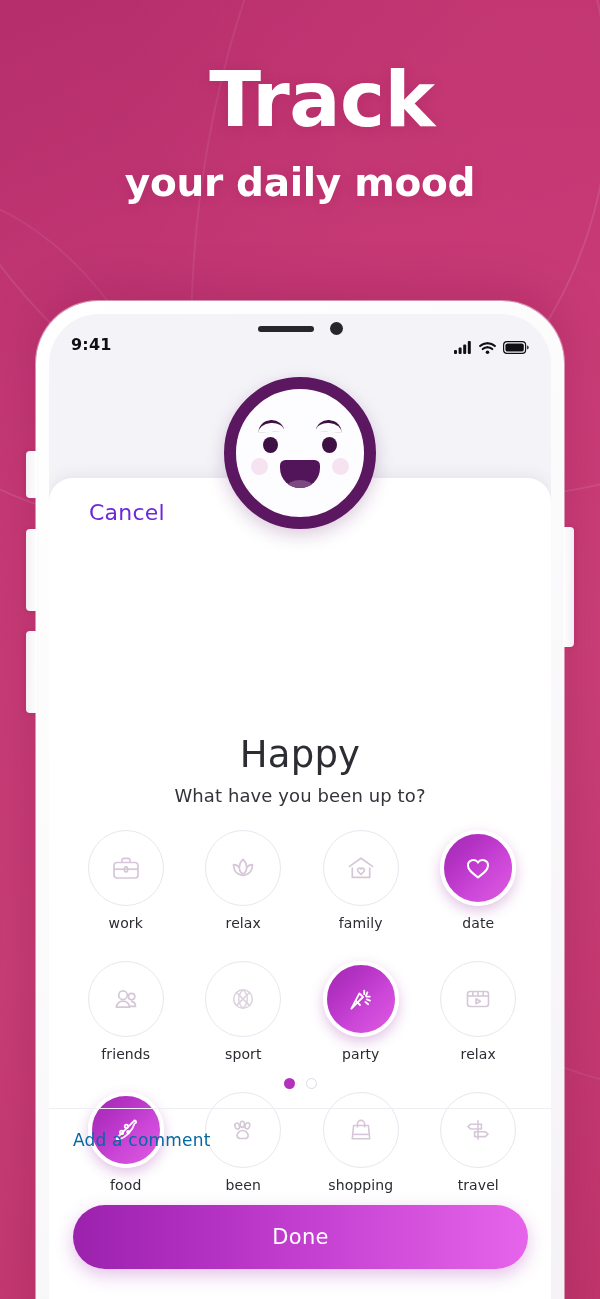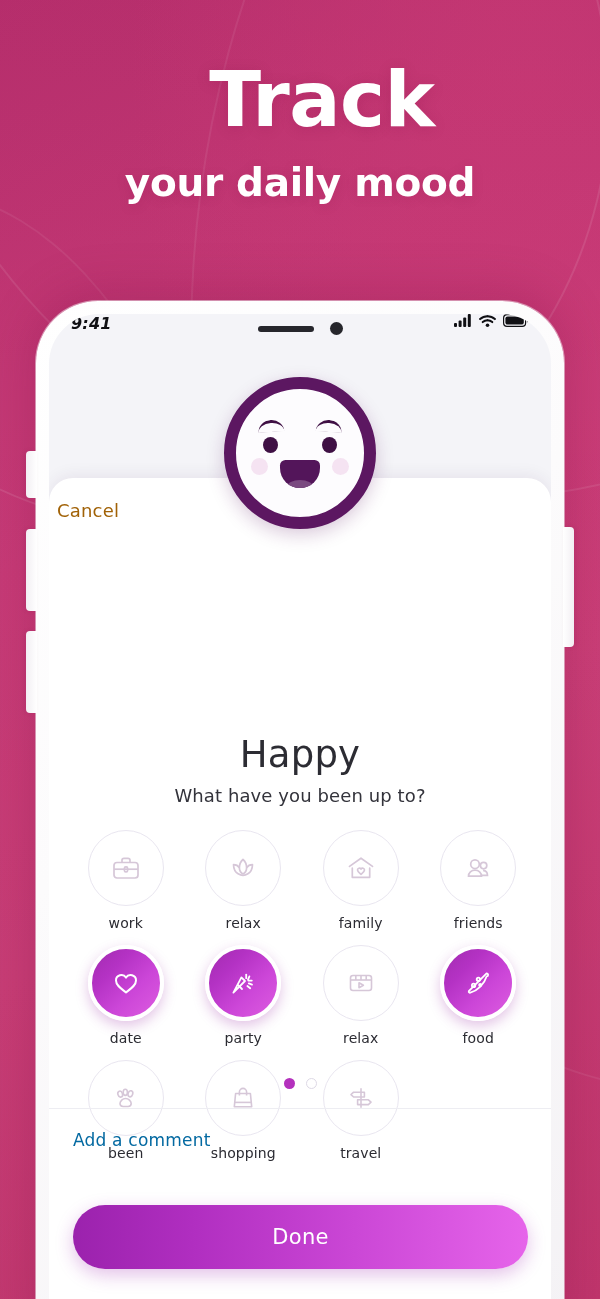--- a/index.html
+++ b/index.html
@@ -116,42 +116,41 @@
     border-radius:0 0 20px 20px;
     display:flex; align-items:center; justify-content:center;
     gap:16px;
     z-index:4;
   }
   .speaker { width:56px; height:6px; border-radius:3px; background:#26262c; }
   .camera  { width:13px; height:13px; border-radius:50%; background:#26262c; }
 
   .statusbar {
     position:absolute; top:0; left:0; right:0; height:40px;
-    display:flex; align-items:flex-start; justify-content:space-between;
+    display:flex; align-items:flex-end; justify-content:space-between;
     padding:0 22px;
     z-index:3;
-    font-style:italic;
   }
   .clock { font-size:16px; font-weight:bold; color:#101014; letter-spacing:0.2px; }
   .status-right { display:flex; align-items:center; gap:7px; }
 
   
   .sheet {
     position:absolute;
     left:0; right:0; top:164px; bottom:0;
     background:#ffffff;
     border-radius:24px 24px 0 0;
     box-shadow:0 -3px 16px rgba(60,20,70,0.07);
     z-index:2;
   }
   .cancel {
     position:absolute;
-    left:8px; top:22px;
-    font-size:18px;
-    color:#a16207;
+    left:40px; top:22px;
+    font-size:22px;
+    color:#6d28d9;
     letter-spacing:0.2px;
   }
 
   
   .face-wrap {
     position:absolute;
     left:50%; transform:translateX(-50%);
     top:63px;
     width:152px; height:152px;
     z-index:9;
@@ -210,21 +209,21 @@
     color:#33333b;
     letter-spacing:0.1px;
   }
 
   
   .grid {
     position:absolute;
     left:18px; right:14px; top:352px;
     display:grid;
     grid-template-columns:repeat(4,1fr);
-    row-gap:14px;
+    row-gap:30px;
   }
   .cell { display:flex; flex-direction:column; align-items:center; }
   .circle {
     width:76px; height:76px;
     border-radius:50%;
     display:flex; align-items:center; justify-content:center;
     border:1.5px solid #e9e6f0;
     background:#ffffff;
   }
   .circle.on {
@@ -371,40 +370,52 @@
             <svg width="34" height="34" viewBox="0 0 34 34" fill="none" stroke="#d6c7d8" stroke-width="1.7" stroke-linejoin="round" stroke-linecap="round">
               <path d="M5.5 15.4 17 7.2l11.5 8.2"></path>
               <path d="M8.3 17.2v9.1h17.4v-9.1"></path>
               <path d="M17 23.3c-1.5-1.2-3.5-2.5-3.5-4.2a1.9 1.9 0 0 1 3.5-1 1.9 1.9 0 0 1 3.5 1c0 1.7-2 3-3.5 4.2z"></path>
             </svg>
           </div>
           <div class="cell-label">family</div>
         </div>
 
         <div class="cell">
+          <div class="circle on">
+            <svg width="34" height="34" viewBox="0 0 34 34" fill="none" stroke="#ffffff" stroke-width="2" stroke-linejoin="round">
+              <path d="M17 26.4C12.4 22.9 7 19.6 7 14.6A5.4 5.4 0 0 1 17 11.6a5.4 5.4 0 0 1 10 3c0 5-5.4 8.3-10 11.8z"></path>
+            </svg>
+          </div>
+          <div class="cell-label">date</div>
+        </div>
+
+        <div class="cell">
           <div class="circle">
             <svg width="34" height="34" viewBox="0 0 34 34" fill="none" stroke="#d6c7d8" stroke-width="1.7">
               <circle cx="14" cy="13.2" r="4.3"></circle>
               <path d="M7.5 25.2c0-3.6 2.9-6.1 6.5-6.1s6.5 2.5 6.5 6.1z"></path>
               <circle cx="22.6" cy="14.6" r="3.2"></circle>
               <path d="M19.6 24.4c1.4 0 6.9 0 6.9 0 0-2.9-1.9-4.7-4.4-5"></path>
             </svg>
           </div>
           <div class="cell-label">friends</div>
         </div>
 
         <div class="cell">
-          <div class="circle on">
-            <svg width="34" height="34" viewBox="0 0 34 34" fill="none" stroke="#ffffff" stroke-width="2" stroke-linejoin="round">
-              <path d="M17 26.4C12.4 22.9 7 19.6 7 14.6A5.4 5.4 0 0 1 17 11.6a5.4 5.4 0 0 1 10 3c0 5-5.4 8.3-10 11.8z"></path>
-            </svg>
-          </div>
-          <div class="cell-label">date</div>
-        </div>
-
+          <div class="circle">
+            <svg width="34" height="34" viewBox="0 0 34 34" fill="none" stroke="#ddd2df" stroke-width="1.5">
+              <circle cx="17" cy="17" r="9.3"></circle>
+              <path d="M10.4 10.4 23.6 23.6"></path>
+              <path d="M23.6 10.4 10.4 23.6"></path>
+              <path d="M17 7.7c2.8 2.5 4.3 5.7 4.3 9.3s-1.5 6.8-4.3 9.3"></path>
+              <path d="M17 7.7c-2.8 2.5-4.3 5.7-4.3 9.3s1.5 6.8 4.3 9.3"></path>
+            </svg>
+          </div>
+          <div class="cell-label">sport</div>
+        </div>
 
         <div class="cell">
           <div class="circle on">
             <svg width="34" height="34" viewBox="0 0 34 34" fill="none" stroke="#ffffff" stroke-width="1.8" stroke-linejoin="round" stroke-linecap="round">
               <path d="M7.4 26.6 19 15l-3.6-3.6L7.4 26.6z"></path>
               <path d="M12.2 19.2 16 23"></path>
               <path d="M20.2 8.6v3.6"></path>
               <path d="M23.4 10.4l-1.4 3.2"></path>
               <path d="M25.8 14.6h-3.4"></path>
               <path d="M26 18.6l-3.2-1.2"></path>

